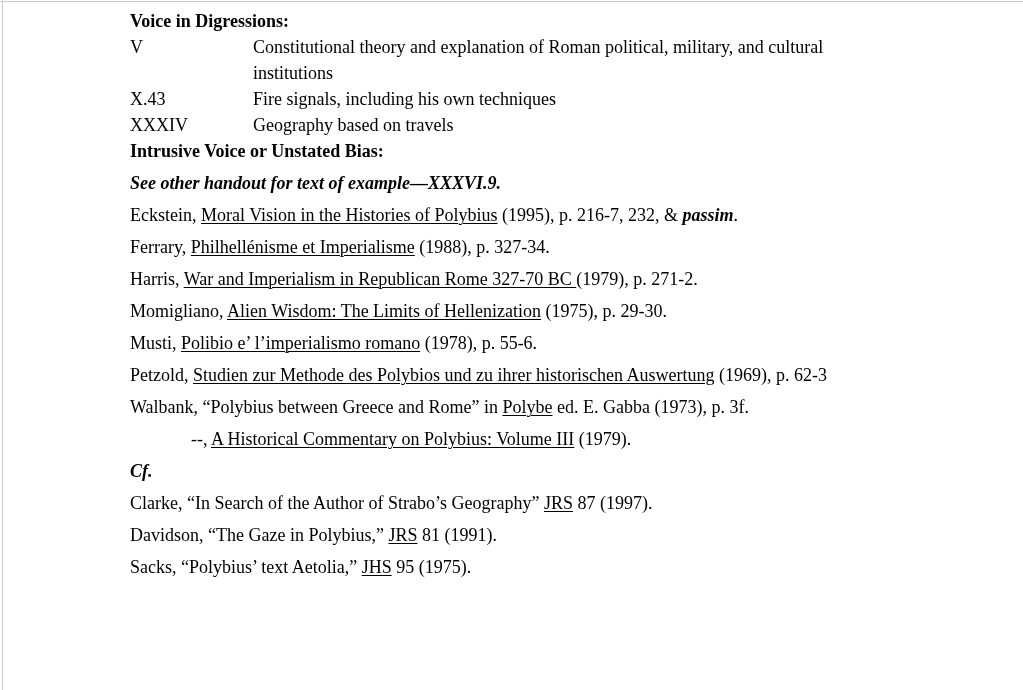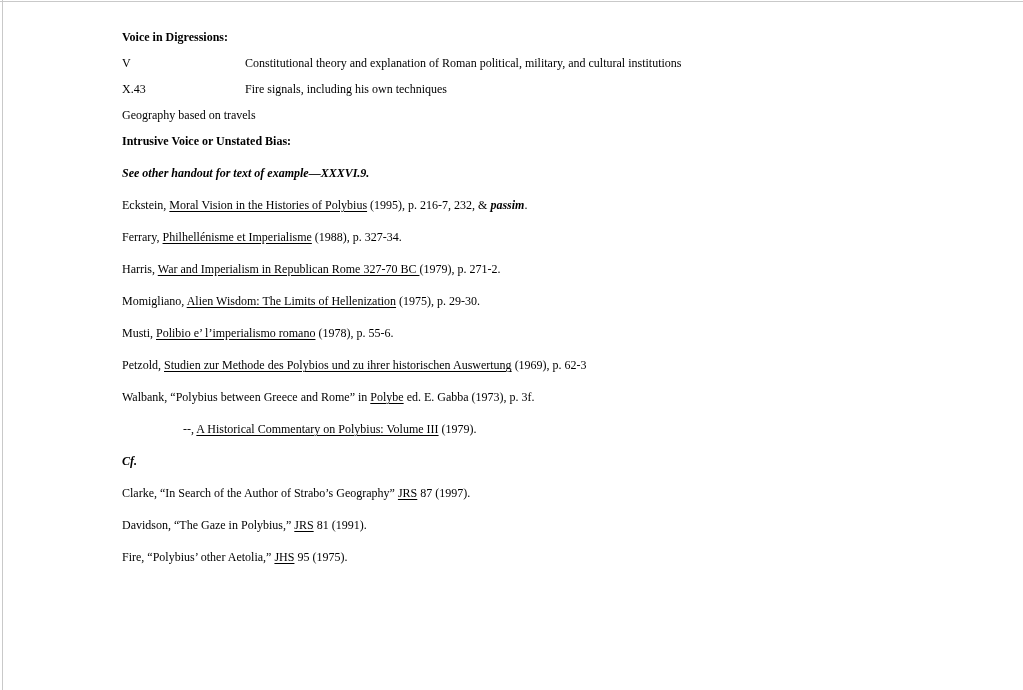--- a/index.html
+++ b/index.html
@@ -22,39 +22,38 @@
     background: #c9c9c9;
   }
   .edge-left {
     position: absolute;
     top: 0; left: 2px;
     width: 1px; height: 100%;
     background: #c9c9c9;
   }
   .content {
     position: absolute;
-    left: 122px;
+    left: 130px;
     top: 0;
-    padding-top: 24px;
+    padding-top: 8px;
     width: 810px;
-    font-size: 12px;
+    font-size: 18px;
     line-height: 26px;
   }
   .heading {
     font-weight: bold;
   }
   .digression-row {
     display: flex;
   }
   .digression-ref {
     flex: 0 0 123px;
   }
   .digression-desc {
     max-width: 620px;
-    text-align: right;
   }
   .bias-heading {
     font-weight: bold;
     margin-bottom: 6px;
   }
   .bib-entry {
     margin: 0 0 6px 0;
   }
   .bib-entry.indent {
     padding-left: 61px;
@@ -82,35 +81,36 @@
     <div id="digression-list">
         <div class="digression-row">
           <span class="digression-ref">V</span>
           <span class="digression-desc">Constitutional theory and explanation of Roman political, military, and cultural institutions</span>
         </div>
         <div class="digression-row">
           <span class="digression-ref">X.43</span>
           <span class="digression-desc">Fire signals, including his own techniques</span>
         </div>
         <div class="digression-row">
+          <span class="digression-ref">XXXIV</span>
           <span class="digression-desc">Geography based on travels</span>
         </div>
       </div>
 
     <div class="bias-heading">Intrusive Voice or Unstated Bias:</div>
 
     <div id="bibliography-list">
         <p class="bib-entry"><span class="seg-italic">See other handout for text of example—XXXVI.9.</span></p>
         <p class="bib-entry"><span class="seg-plain">Eckstein, </span><span class="seg-underline">Moral Vision in the Histories of Polybius</span><span class="seg-plain"> (1995), p. 216-7, 232, &amp; </span><span class="seg-italic">passim</span><span class="seg-plain">.</span></p>
         <p class="bib-entry"><span class="seg-plain">Ferrary, </span><span class="seg-underline">Philhellénisme et Imperialisme</span><span class="seg-plain"> (1988), p. 327-34.</span></p>
         <p class="bib-entry"><span class="seg-plain">Harris, </span><span class="seg-underline">War and Imperialism in Republican Rome 327-70 BC </span><span class="seg-plain">(1979), p. 271-2.</span></p>
         <p class="bib-entry"><span class="seg-plain">Momigliano, </span><span class="seg-underline">Alien Wisdom: The Limits of Hellenization</span><span class="seg-plain"> (1975), p. 29-30.</span></p>
         <p class="bib-entry"><span class="seg-plain">Musti, </span><span class="seg-underline">Polibio e’ l’imperialismo romano</span><span class="seg-plain"> (1978), p. 55-6.</span></p>
         <p class="bib-entry"><span class="seg-plain">Petzold, </span><span class="seg-underline">Studien zur Methode des Polybios und zu ihrer historischen Auswertung</span><span class="seg-plain"> (1969), p. 62-3</span></p>
         <p class="bib-entry"><span class="seg-plain">Walbank, “Polybius between Greece and Rome” in </span><span class="seg-underline">Polybe</span><span class="seg-plain"> ed. E. Gabba (1973), p. 3f.</span></p>
         <p class="bib-entry indent"><span class="seg-plain">--, </span><span class="seg-underline">A Historical Commentary on Polybius: Volume III</span><span class="seg-plain"> (1979).</span></p>
         <p class="bib-entry"><span class="seg-italic">Cf.</span></p>
         <p class="bib-entry"><span class="seg-plain">Clarke, “In Search of the Author of Strabo’s Geography” </span><span class="seg-underline">JRS</span><span class="seg-plain"> 87 (1997).</span></p>
         <p class="bib-entry"><span class="seg-plain">Davidson, “The Gaze in Polybius,” </span><span class="seg-underline">JRS</span><span class="seg-plain"> 81 (1991).</span></p>
-        <p class="bib-entry"><span class="seg-plain">Fire, “Polybius’ other Aetolia,” </span><span class="seg-underline">JHS</span><span class="seg-plain"> 95 (1975).</span></p>
+        <p class="bib-entry"><span class="seg-plain">Sacks, “Polybius’ text Aetolia,” </span><span class="seg-underline">JHS</span><span class="seg-plain"> 95 (1975).</span></p>
       </div>
   </div>
 </div>
 
 </body></html>

